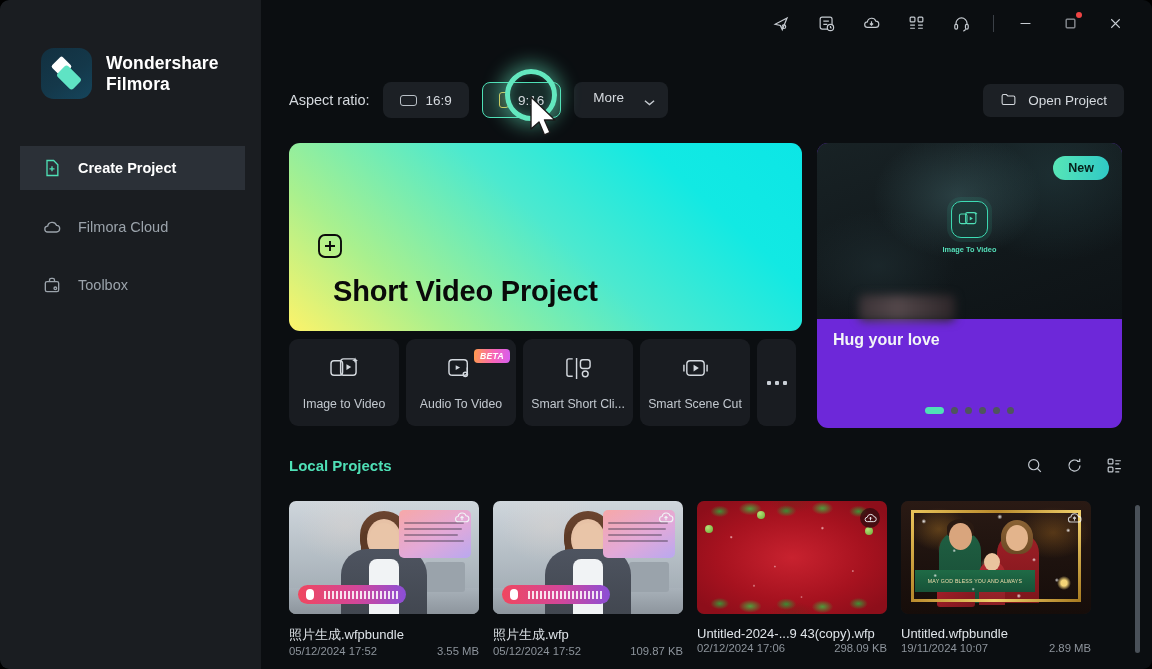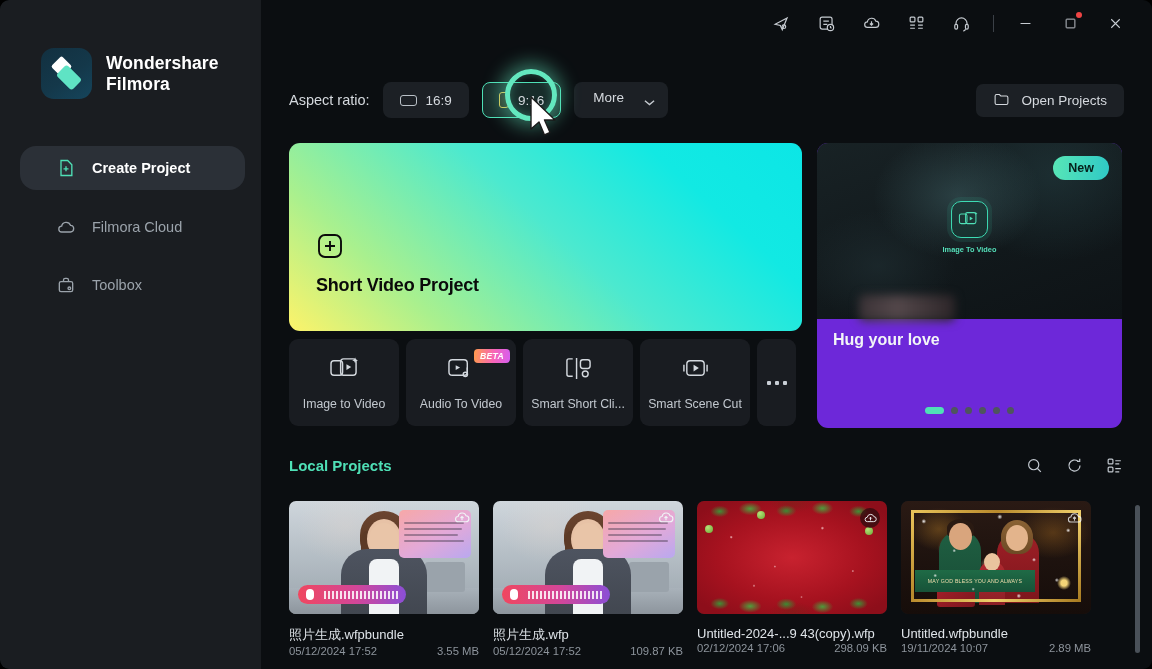--- a/index.html
+++ b/index.html
@@ -34,21 +34,21 @@
   }
   .brand-logo .d2 {
     position:absolute; width:22px; height:15px; background:#5fe3c4;
     transform:rotate(45deg); border-radius:3px; left:17px; top:22px;
   }
   .brand-text { color:#fff; font-size:17.5px; line-height:21px; font-weight:700; letter-spacing:.1px; }
 
   .nav { position:absolute; left:20px; top:146px; width:225px; }
   .nav-item {
     display:flex; align-items:center; gap:16px;
-    height:44px; padding-left:35px; border-radius:16px;
+    height:44px; padding-left:21px; border-radius:0;
     color:#9ba3ab; font-size:14.5px; cursor:pointer;
     margin-bottom:14.5px;
   }
   .nav-item.active { background:#2b3037; color:#ffffff; font-weight:600; }
   .nav-item .ico { width:21px; height:21px; display:flex; align-items:center; justify-content:center; flex:0 0 21px; }
   .nav-item.active .ico svg { stroke:#4fe0b6; }
   .nav-item svg { stroke:#9ba3ab; fill:none; stroke-width:1.6; }
 
   
   .titlebar {
@@ -101,22 +101,22 @@
 
   
   .hero {
     position:absolute; left:289px; top:143px; width:513px; height:188px;
     border-radius:11px; cursor:pointer;
     background:linear-gradient(42deg,#fdf36a 0%,#a9f08e 22%,#4ce9cf 52%,#12e9e3 78%,#0ce6e6 100%);
     overflow:hidden;
   }
   .hero-plus { position:absolute; left:28px; top:90px; }
   .hero-title {
-    position:absolute; left:27px; top:132px;
-    color:#0a0a0a; font-size:18px; font-weight:700; letter-spacing:-.2px;
+    position:absolute; left:44px; top:132px;
+    color:#0a0a0a; font-size:29px; font-weight:700; letter-spacing:-.2px;
   }
 
   
   .tools { position:absolute; left:289px; top:339px; display:flex; gap:7px; }
   .tool {
     width:110px; height:87px; background:#191c21; border-radius:9px;
     display:flex; flex-direction:column; align-items:center; justify-content:center;
     gap:11px; cursor:pointer; position:relative; overflow:hidden;
   }
   .tool-label {
@@ -447,21 +447,21 @@
       </span>
     </div>
   </div>
 
   <div class="openproj">
     <span>
       <svg viewBox="0 0 24 24" width="17" height="17" fill="none" stroke="#d5d9de" stroke-width="1.5">
           <path d="M3 7a2 2 0 0 1 2-2h4l2 2h8a2 2 0 0 1 2 2v8a2 2 0 0 1-2 2H5a2 2 0 0 1-2-2z"></path>
         </svg>
     </span>
-    <span>Open Projects</span>
+    <span>Open Project</span>
   </div>
 
   <div class="ripple"></div>
   <div class="cursor">
     <svg width="32" height="44" viewBox="0 0 32 44">
       <path d="M2 1 L2 33 L10 26 L15.5 39 L21 36.5 L15.5 24 L26 24 Z" fill="#ffffff" stroke="#1b1b1b" stroke-width="1.4" stroke-linejoin="round"></path>
     </svg>
   </div>
 
   <div class="hero">

